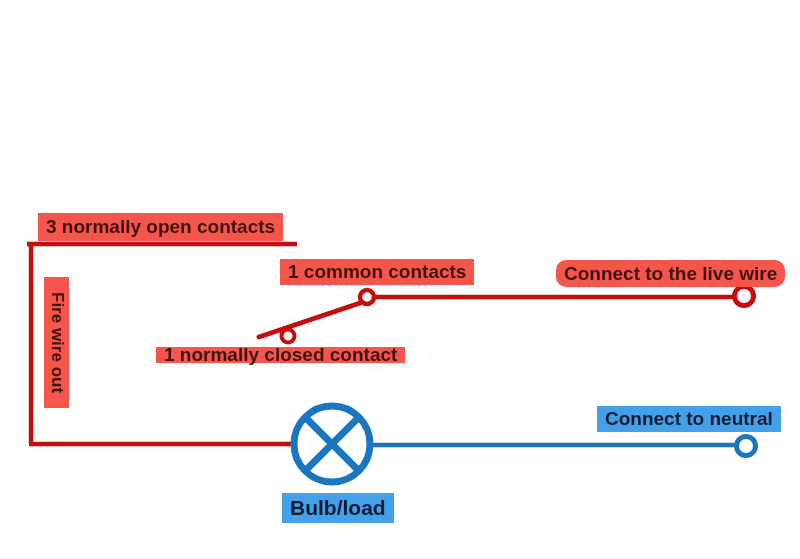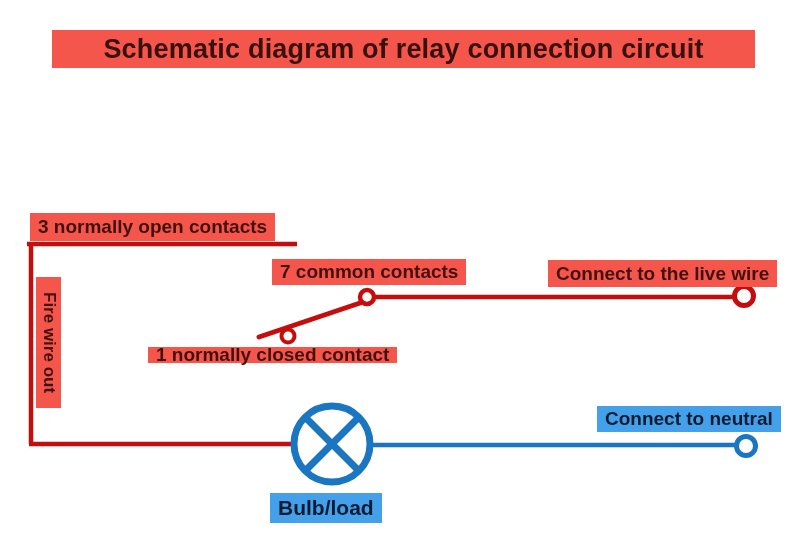--- a/index.html
+++ b/index.html
@@ -23,44 +23,43 @@
     letter-spacing: 0.2px;
   }
   .lbl {
     position: absolute;
     display: flex; align-items: center; justify-content: center;
     font-weight: bold;
     white-space: nowrap;
     padding: 0 8px;
     box-sizing: border-box;
   }
-  .lbl.red  { background: #f4564b; color: #43110d; }
+  .lbl.red  { background: #f4564b; color: #43110d; margin-left: 8px; }
   .lbl.blue { background: #44a1e9; color: #0a1b33; text-align: right; }
   .lbl-no       { left: 30px;  top: 213px; height: 28px; font-size: 19px; }
   .lbl-common   { left: 272px; top: 259px; height: 26px; font-size: 19px; }
-  .lbl-live     { left: 548px; top: 260px; height: 27px; font-size: 19px; }
+  .lbl-live     { left: 548px; top: 260px; height: 27px; font-size: 19px; border-radius: 10px; }
   .lbl-nc       { left: 148px; top: 347px; height: 16px; font-size: 19px; }
   .lbl-neutral  { left: 597px; top: 406px; height: 26px; font-size: 19px; }
-  .lbl-bulb     { left: 270px; top: 493px; height: 30px; font-size: 21px; }
+  .lbl-bulb     { left: 282px; top: 493px; height: 30px; font-size: 21px; }
   .lbl-firewire {
     left: 36px; top: 277px;
     width: 25px; height: 131px;
     font-size: 17px;
     writing-mode: vertical-rl;
     padding: 6px 0;
     color: #4a100b;
   }
   svg.circuit { position: absolute; left: 0; top: 0; }
 </style>
 </head>
 <body>
 
 <div class="canvas">
 
-  <div class="title">Schematic diagram of relay connection circuit</div>
 
   <svg class="circuit" width="800" height="559" viewBox="0 0 800 559">
 
     <g fill="none" stroke-width="4.5" stroke="#c60d0d">
 
       <line x1="27" y1="244" x2="297" y2="244"></line>
 
       <line x1="31" y1="242" x2="31" y2="444"></line>
 
       <line x1="29" y1="444" x2="294" y2="444"></line>
@@ -88,21 +87,21 @@
 
     <g fill="#ffffff" stroke-width="5" stroke="#1b76c2">
       <circle cx="746" cy="446" r="9.5"></circle>
     </g>
   </svg>
 
   <div class="lbl red lbl-no">3 normally open contacts</div>
 
   <div class="lbl red lbl-firewire">Fire wire out</div>
 
-  <div class="lbl red lbl-common">7 common contacts</div>
+  <div class="lbl red lbl-common">1 common contacts</div>
 
   <div class="lbl red lbl-live">Connect to the live wire</div>
 
   <div class="lbl red lbl-nc">1 normally closed contact</div>
 
   <div class="lbl blue lbl-neutral">Connect to neutral</div>
 
   <div class="lbl blue lbl-bulb">Bulb/load</div>
 
 </div>

